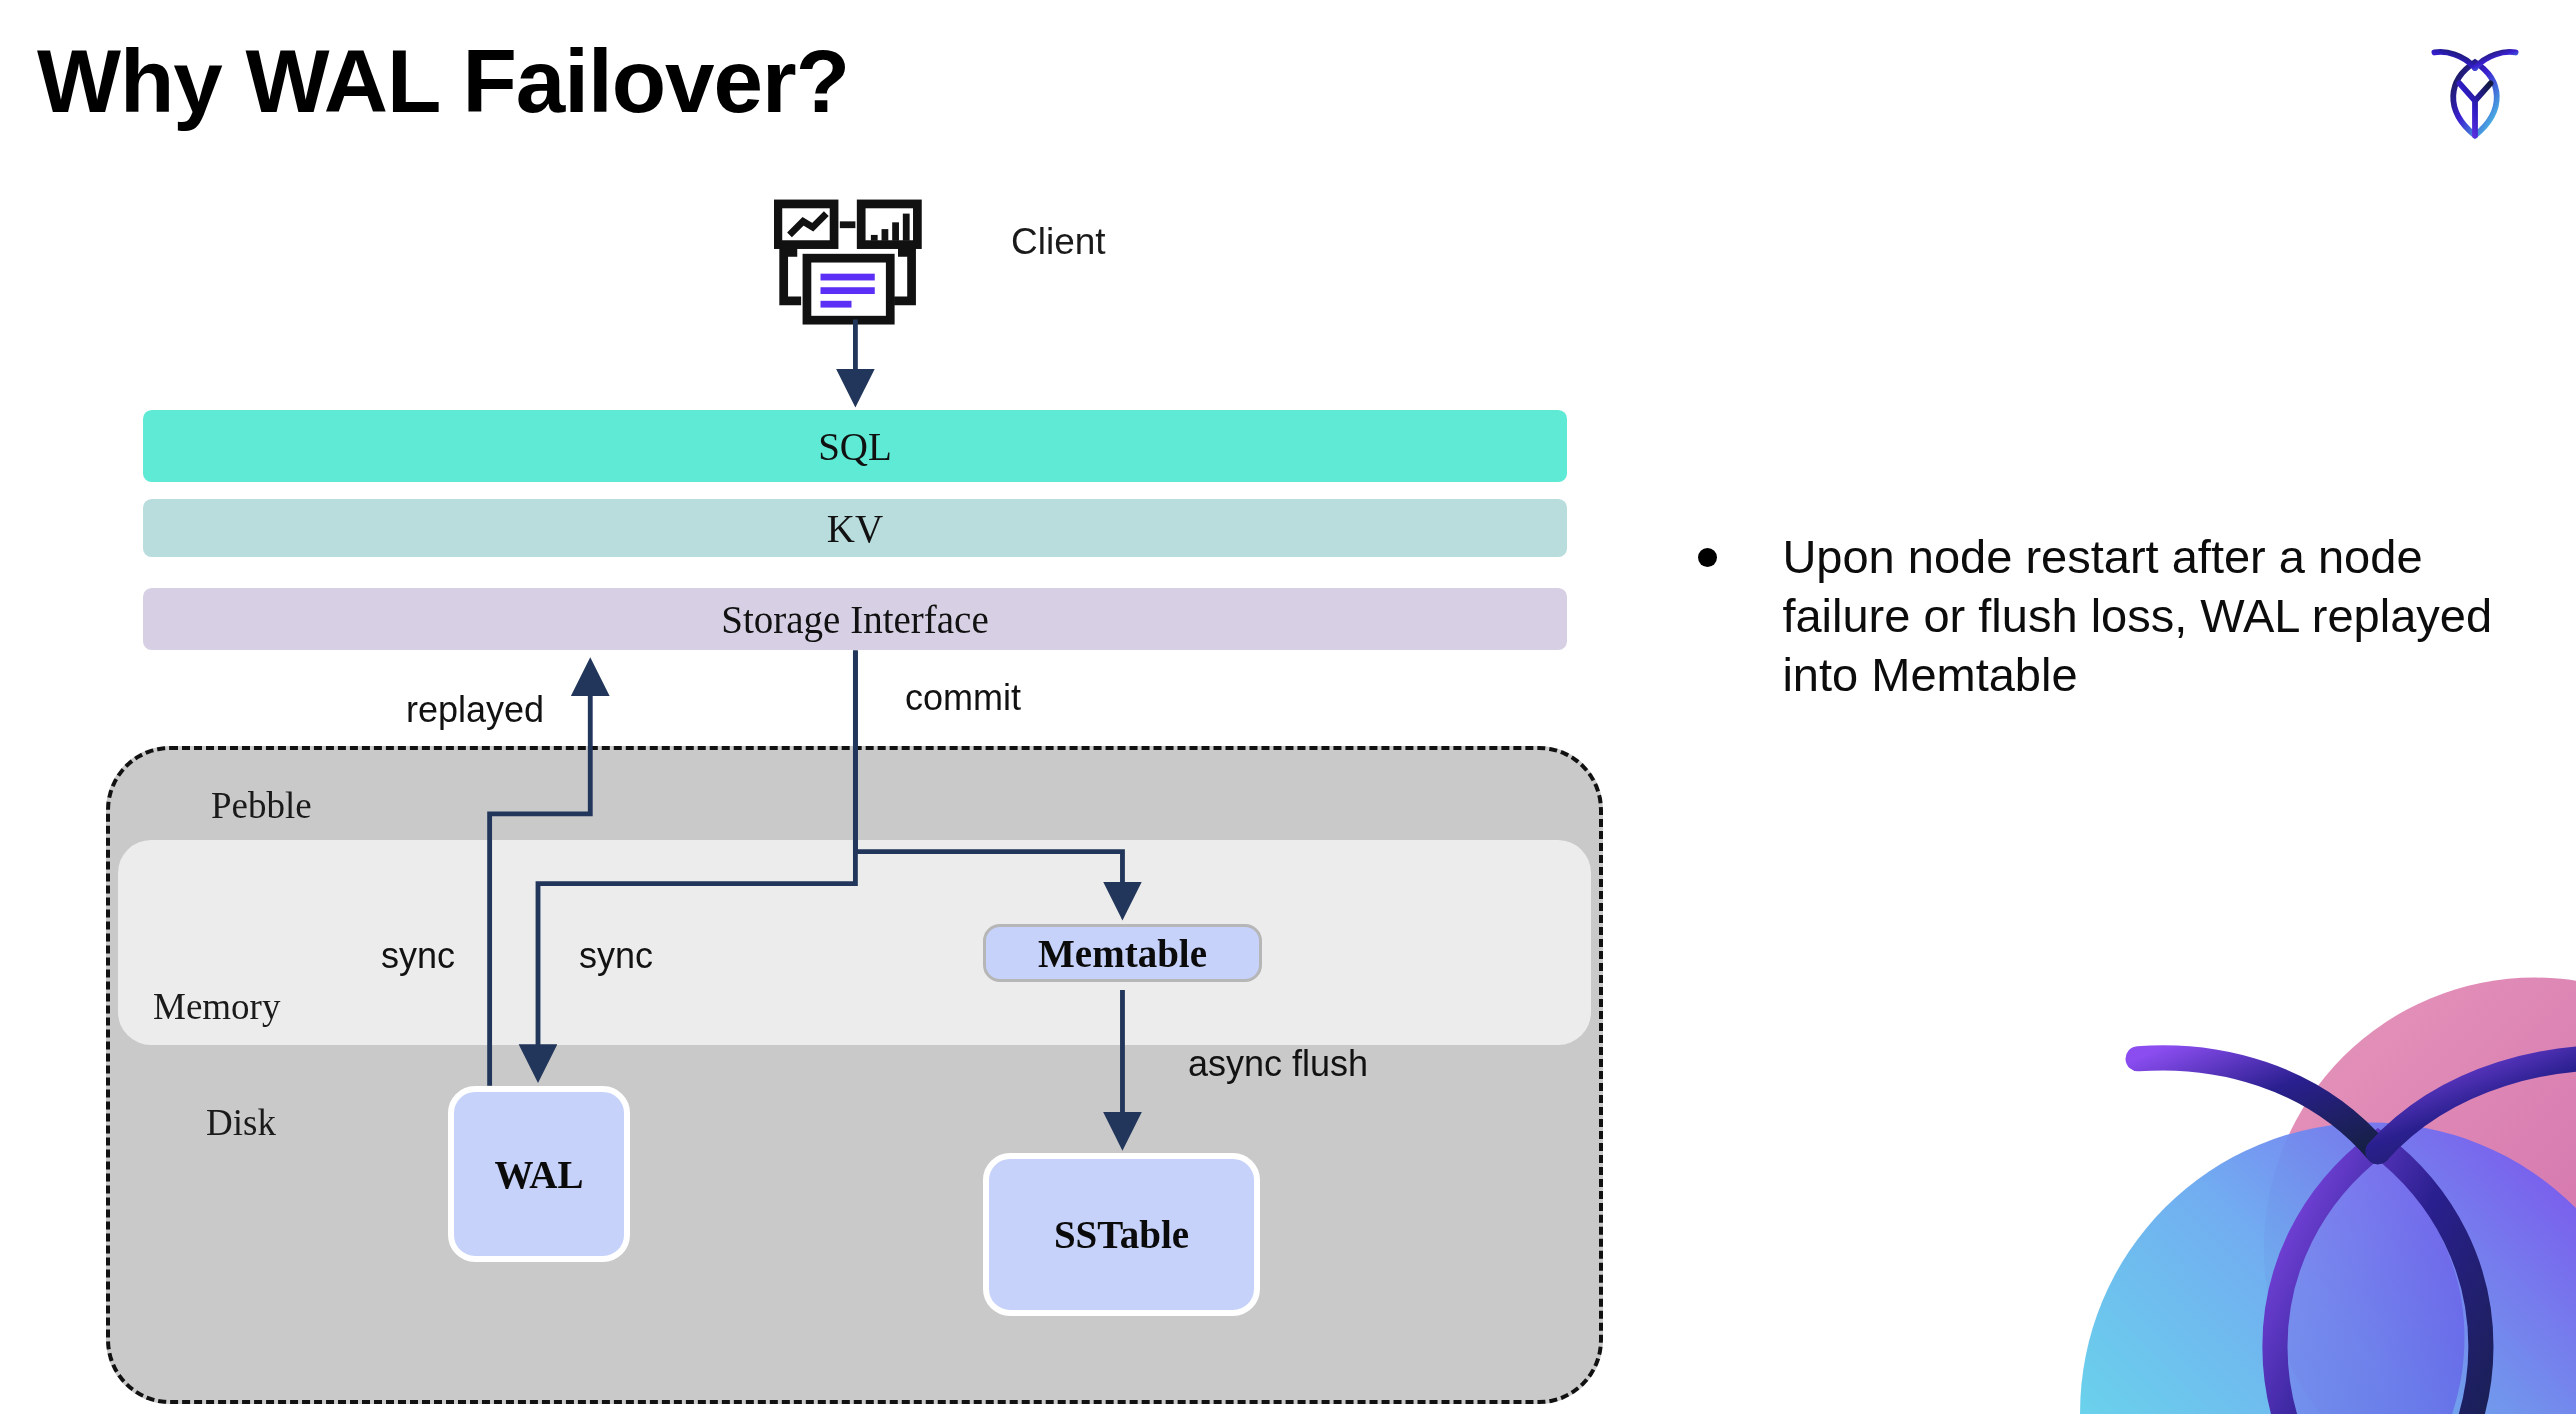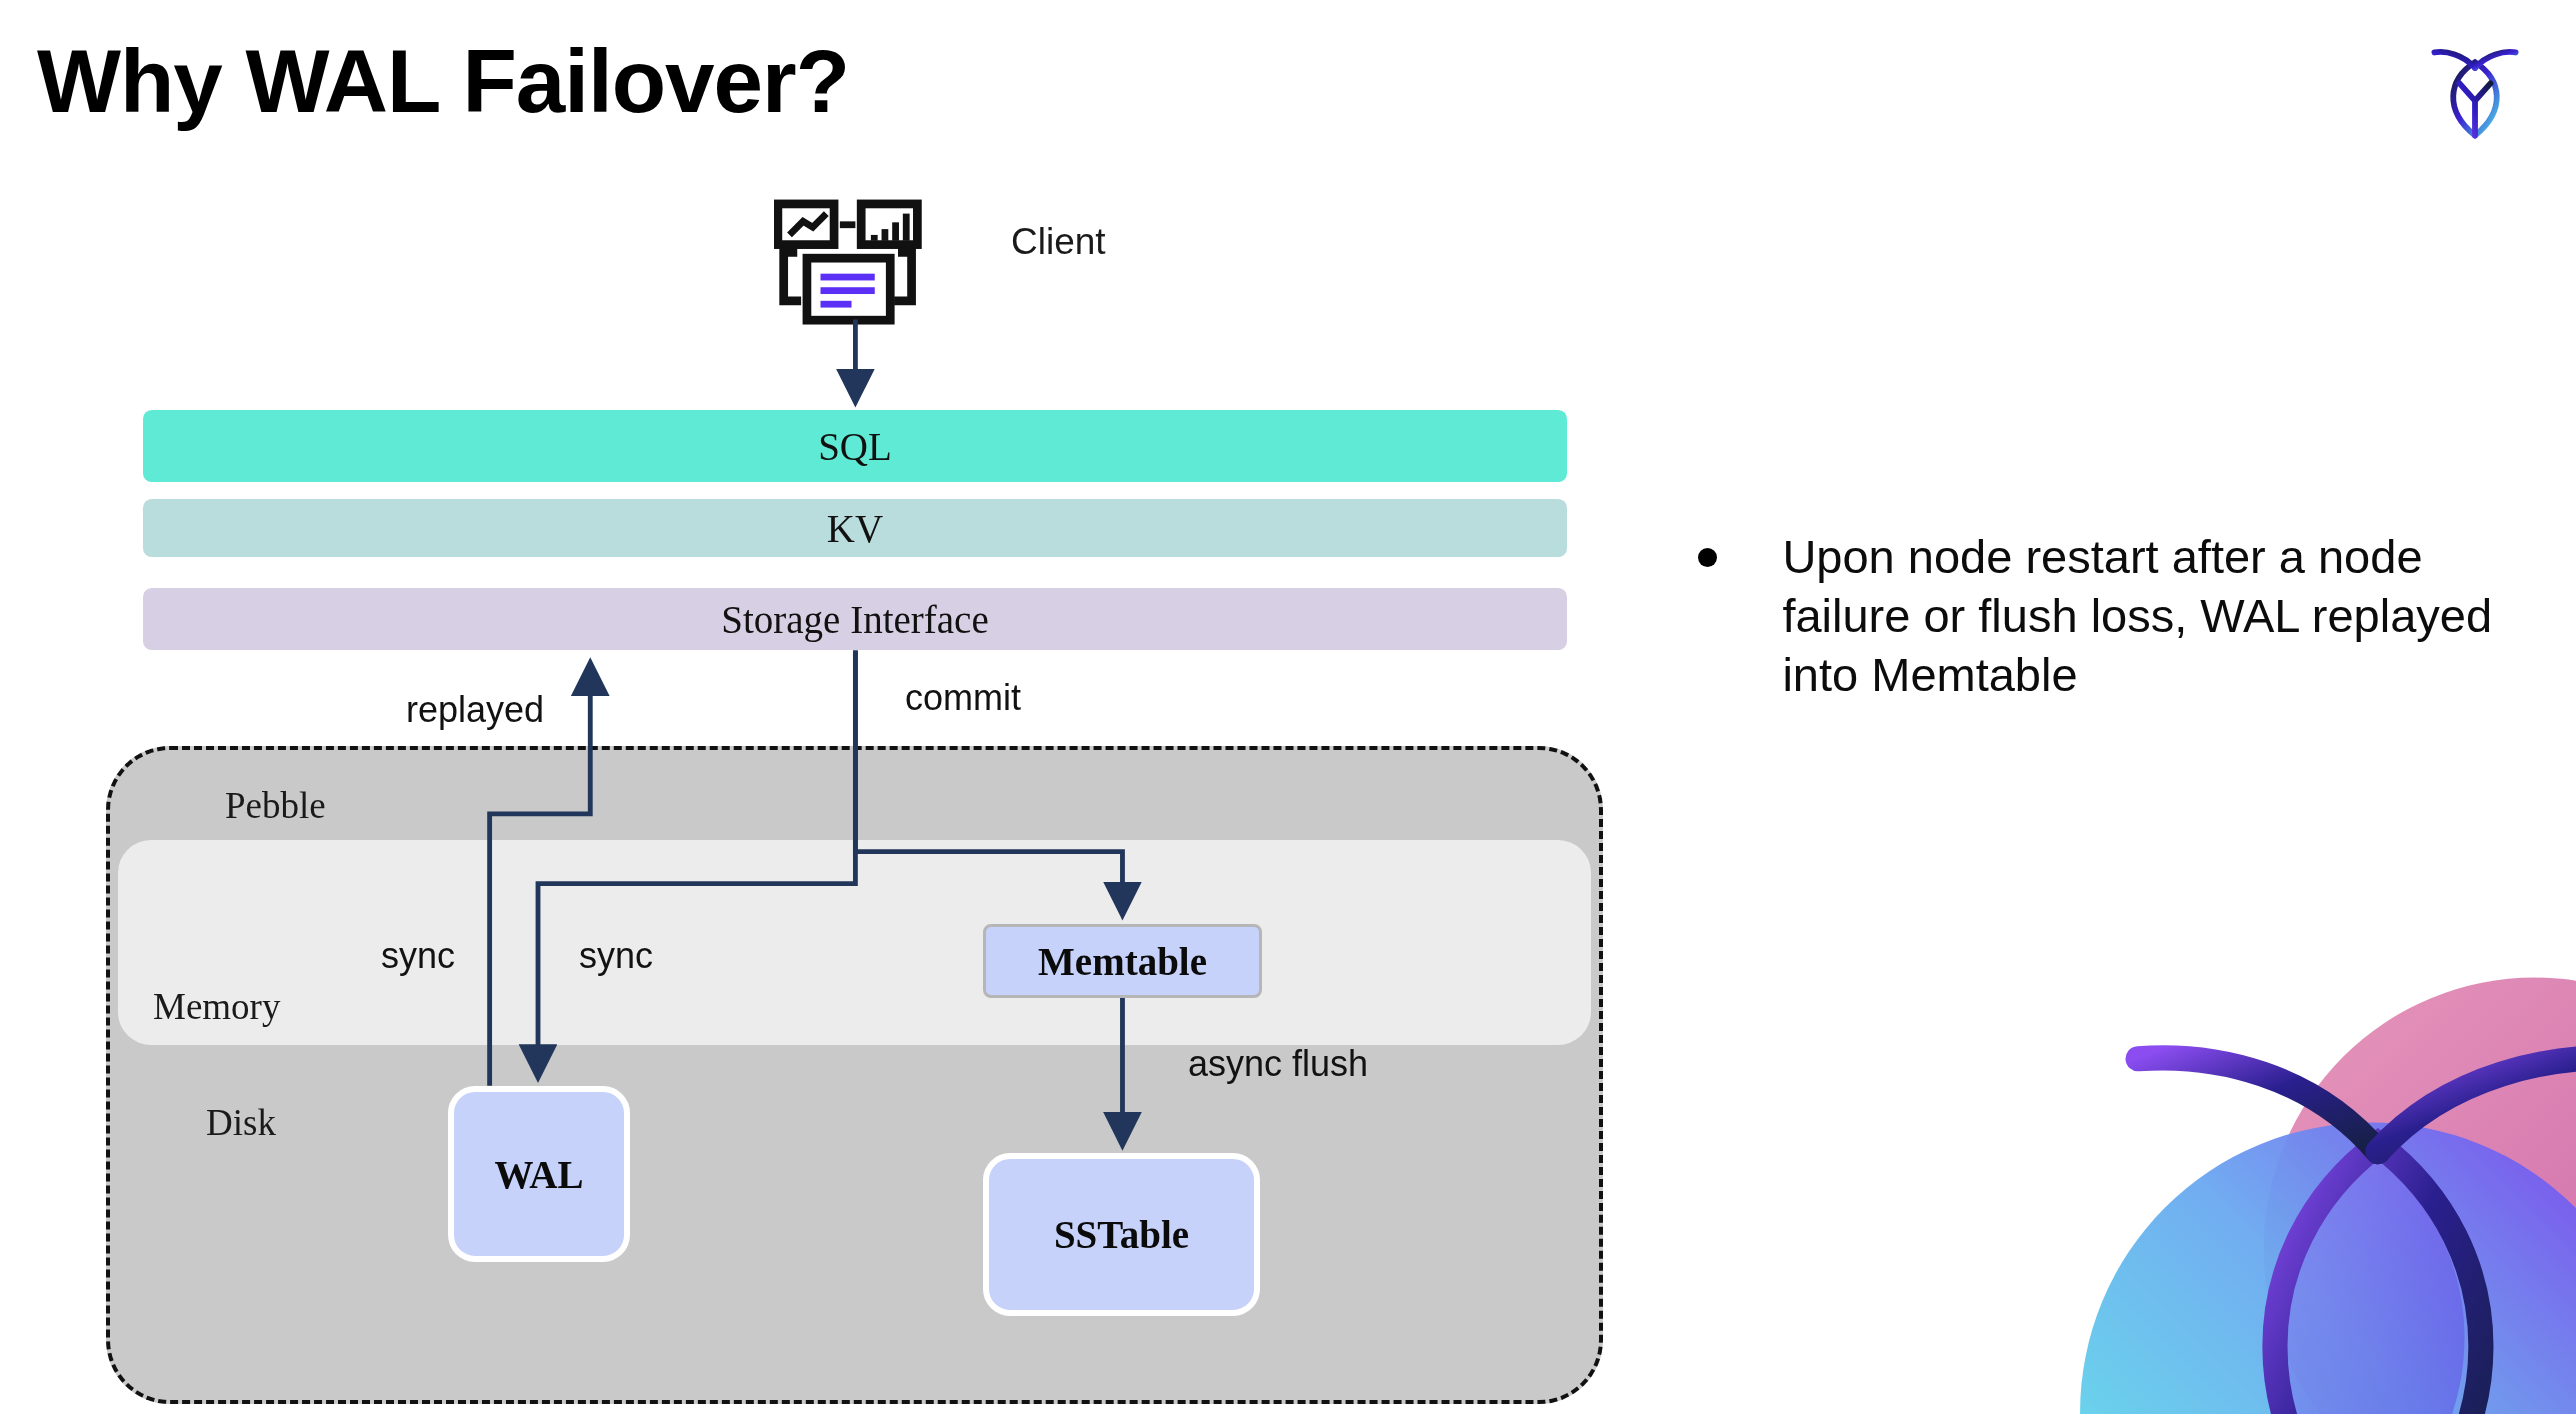--- a/index.html
+++ b/index.html
@@ -33,36 +33,36 @@
   
   .layer-bar{position:absolute;border-radius:8.7px;display:flex;align-items:center;
     justify-content:center;font-family:"Liberation Serif",serif;font-size:39px;color:#111;}
   #layer-sql{left:143px;top:410px;width:1424px;height:72px;background:#5eead4;}
   #layer-kv{left:143px;top:499px;width:1424px;height:58px;background:#b9dcdd;}
   #layer-storage{left:143px;top:588px;width:1424px;height:62px;background:#d7d0e4;}
 
   
   #pebble-container{position:absolute;left:106px;top:746px;width:1497px;height:658px;
     background:#c9c9c9;border:4.8px dashed #111;border-radius:64px;box-sizing:border-box;}
-  #pebble-label{position:absolute;left:225px;top:784px;font-size:37px;color:#1a1a1a;
+  #pebble-label{position:absolute;left:211px;top:784px;font-size:37px;color:#1a1a1a;
     font-family:"Liberation Serif",serif;}
 
   
   #memory-panel{position:absolute;left:118px;top:840px;width:1473px;height:205px;
     background:#ececec;border-radius:33px;}
   #memory-label{position:absolute;left:153px;top:985px;font-size:37px;color:#1a1a1a;
     font-family:"Liberation Serif",serif;}
   #disk-label{position:absolute;left:206px;top:1101px;font-size:37px;color:#1a1a1a;
     font-family:"Liberation Serif",serif;}
 
   
   .node-box{position:absolute;display:flex;align-items:center;justify-content:center;
     font-family:"Liberation Serif",serif;font-weight:bold;font-size:39px;color:#0b0b0b;
     background:#c6d2fa;box-sizing:border-box;}
-  #node-memtable{left:983px;top:924px;width:279px;height:74px;border-radius:8px;
+  #node-memtable{left:983px;top:924px;width:279px;height:58px;border-radius:17px;
     border:3.9px solid #b6b6b6;}
   #node-wal{left:448px;top:1086px;width:182px;height:176px;border-radius:27px;
     border:6.8px solid #ffffff;}
   #node-sstable{left:983px;top:1153px;width:277px;height:163px;border-radius:27px;
     border:6.8px solid #ffffff;}
 
   
   .edge-label{position:absolute;font-family:"Liberation Sans",sans-serif;
     font-size:36px;color:#121212;white-space:nowrap;}
   #label-committed{left:406px;top:689px;}

